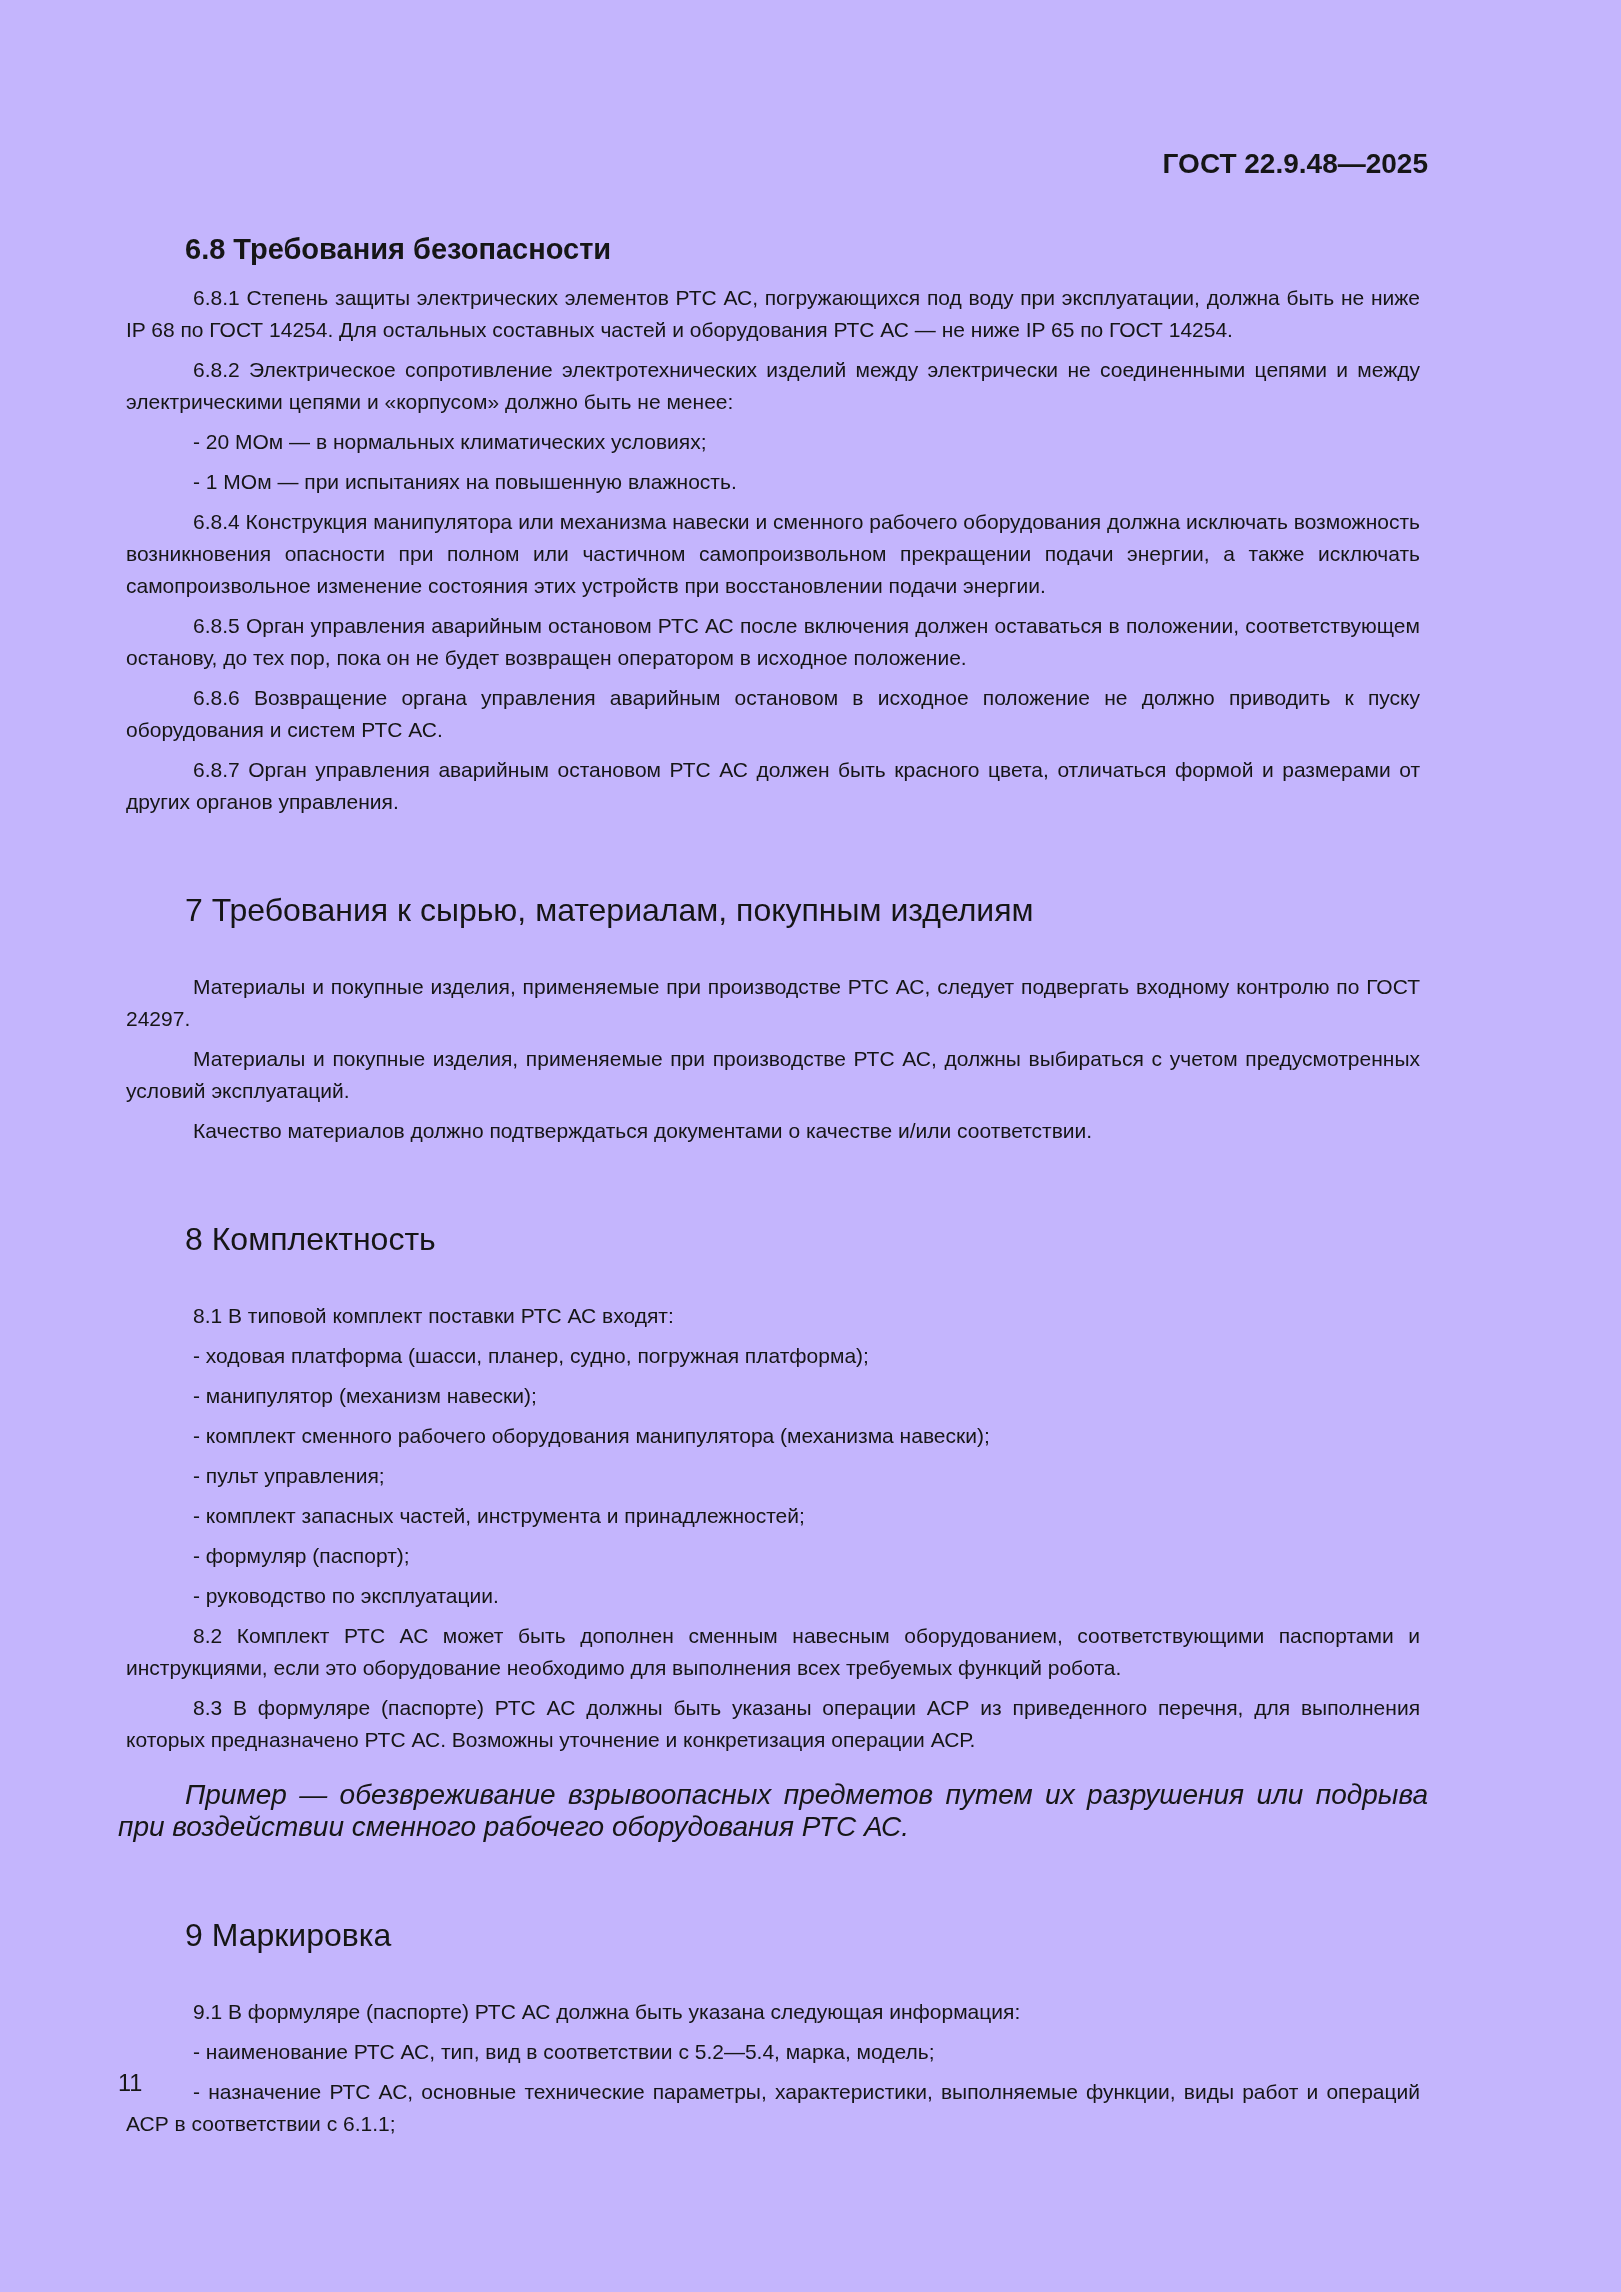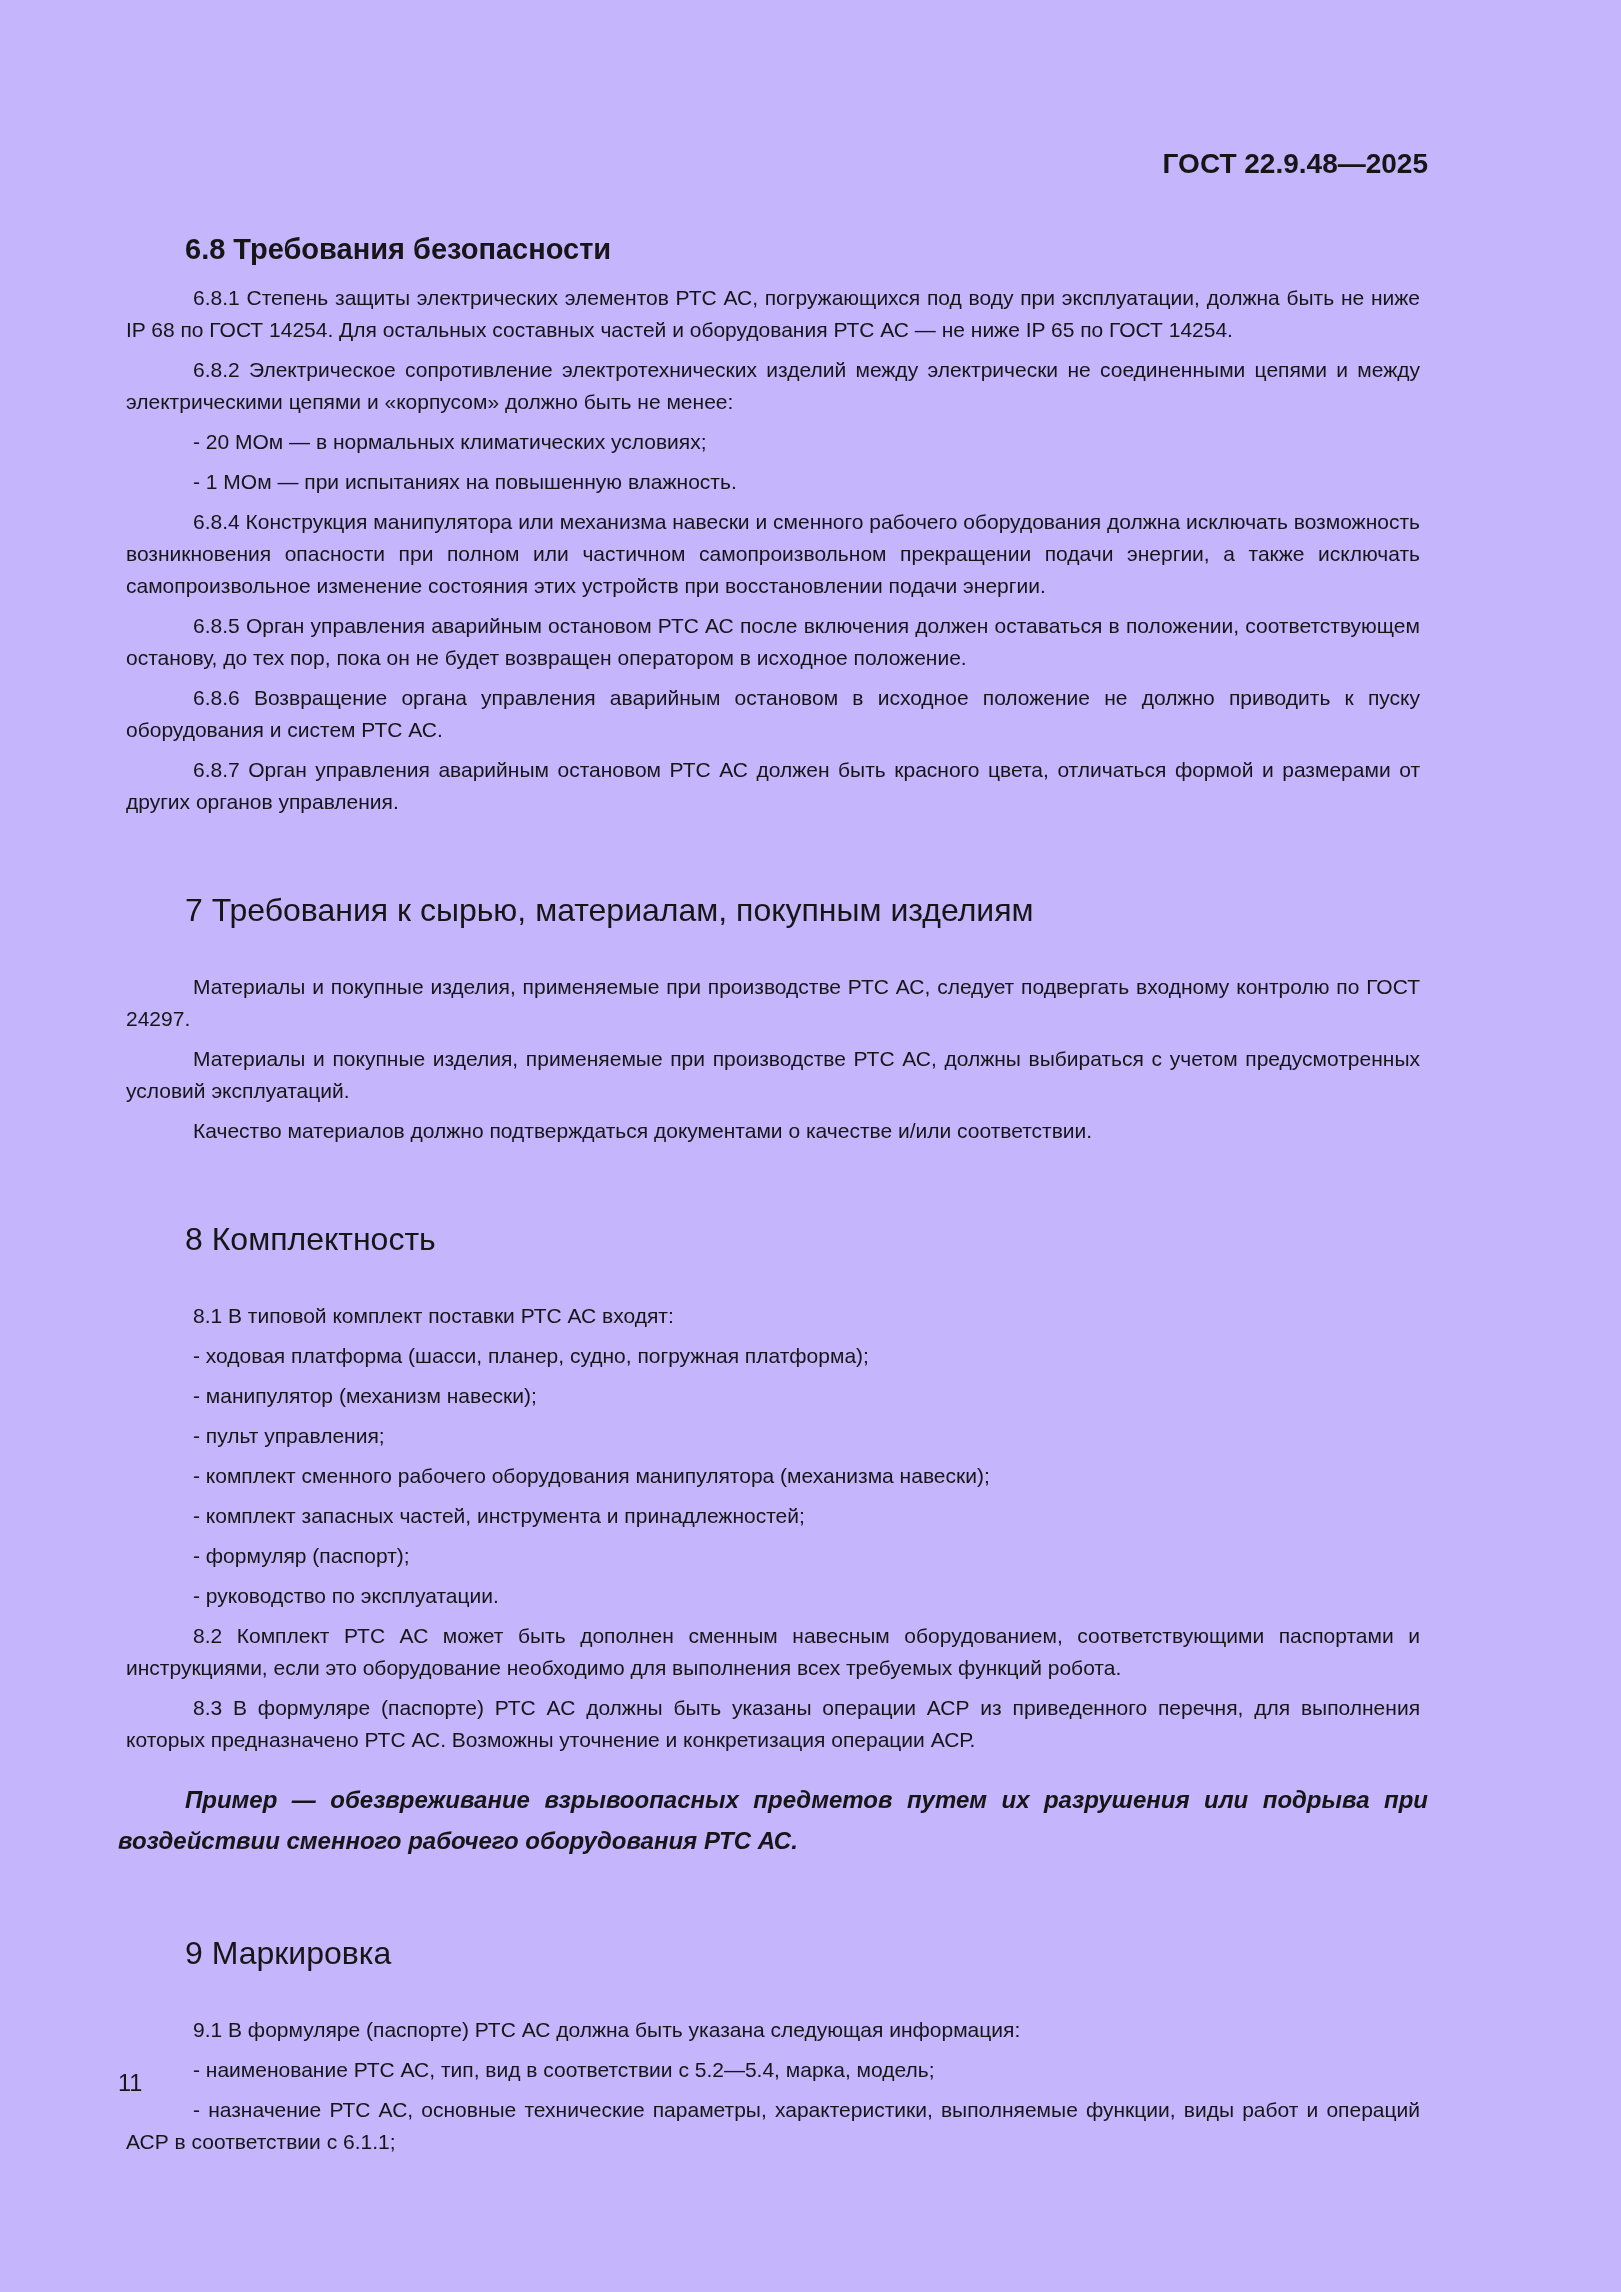--- a/index.html
+++ b/index.html
@@ -42,23 +42,23 @@
   }
   .h-sec.tight { }
   p.body, p.item {
     font-size: 21px;
     line-height: 32px;
     margin: 8px;
     text-align: justify;
     text-indent: 67px;
   }
   p.example {
-    font-size: 24px;
-    line-height: 41px;
-    font-weight: 700;
+    font-size: 28px;
+    line-height: 32px;
+    font-weight: 400;
     font-style: italic;
     margin: 23.5px 0 0 0;
     text-align: justify;
     text-indent: 67px;
   }
   .page-num {
     position: absolute;
     left: 118px;
     top: 2070px;
     width: 1310px;
@@ -88,22 +88,22 @@
 
     <div class="h-sec">7 Требования к сырью, материалам, покупным изделиям</div>
     <p class="body">Материалы и покупные изделия, применяемые при производстве РТС АС, следует подвергать входному контролю по ГОСТ 24297.</p>
     <p class="body">Материалы и покупные изделия, применяемые при производстве РТС АС, должны выбираться с учетом предусмотренных условий эксплуатаций.</p>
     <p class="body">Качество материалов должно подтверждаться документами о качестве и/или соответствии.</p>
 
     <div class="h-sec">8 Комплектность</div>
     <p class="body">8.1 В типовой комплект поставки РТС АС входят:</p>
     <p class="item">- ходовая платформа (шасси, планер, судно, погружная платформа);</p>
     <p class="item">- манипулятор (механизм навески);</p>
+    <p class="item">- комплект сменного рабочего оборудования манипулятора (механизма навески);</p>
     <p class="item">- пульт управления;</p>
-    <p class="item">- комплект сменного рабочего оборудования манипулятора (механизма навески);</p>
     <p class="item">- комплект запасных частей, инструмента и принадлежностей;</p>
     <p class="item">- формуляр (паспорт);</p>
     <p class="item">- руководство по эксплуатации.</p>
     <p class="body">8.2 Комплект РТС АС может быть дополнен сменным навесным оборудованием, соответствующими паспортами и инструкциями, если это оборудование необходимо для выполнения всех требуемых функций робота.</p>
     <p class="body">8.3 В формуляре (паспорте) РТС АС должны быть указаны операции АСР из приведенного перечня, для выполнения которых предназначено РТС АС. Возможны уточнение и конкретизация операции АСР.</p>
     <p class="example">Пример — обезвреживание взрывоопасных предметов путем их разрушения или подрыва при воздействии сменного рабочего оборудования РТС АС.</p>
 
     <div class="h-sec tight">9 Маркировка</div>
     <p class="body">9.1 В формуляре (паспорте) РТС АС должна быть указана следующая информация:</p>
     <p class="item">- наименование РТС АС, тип, вид в соответствии с 5.2—5.4, марка, модель;</p>

